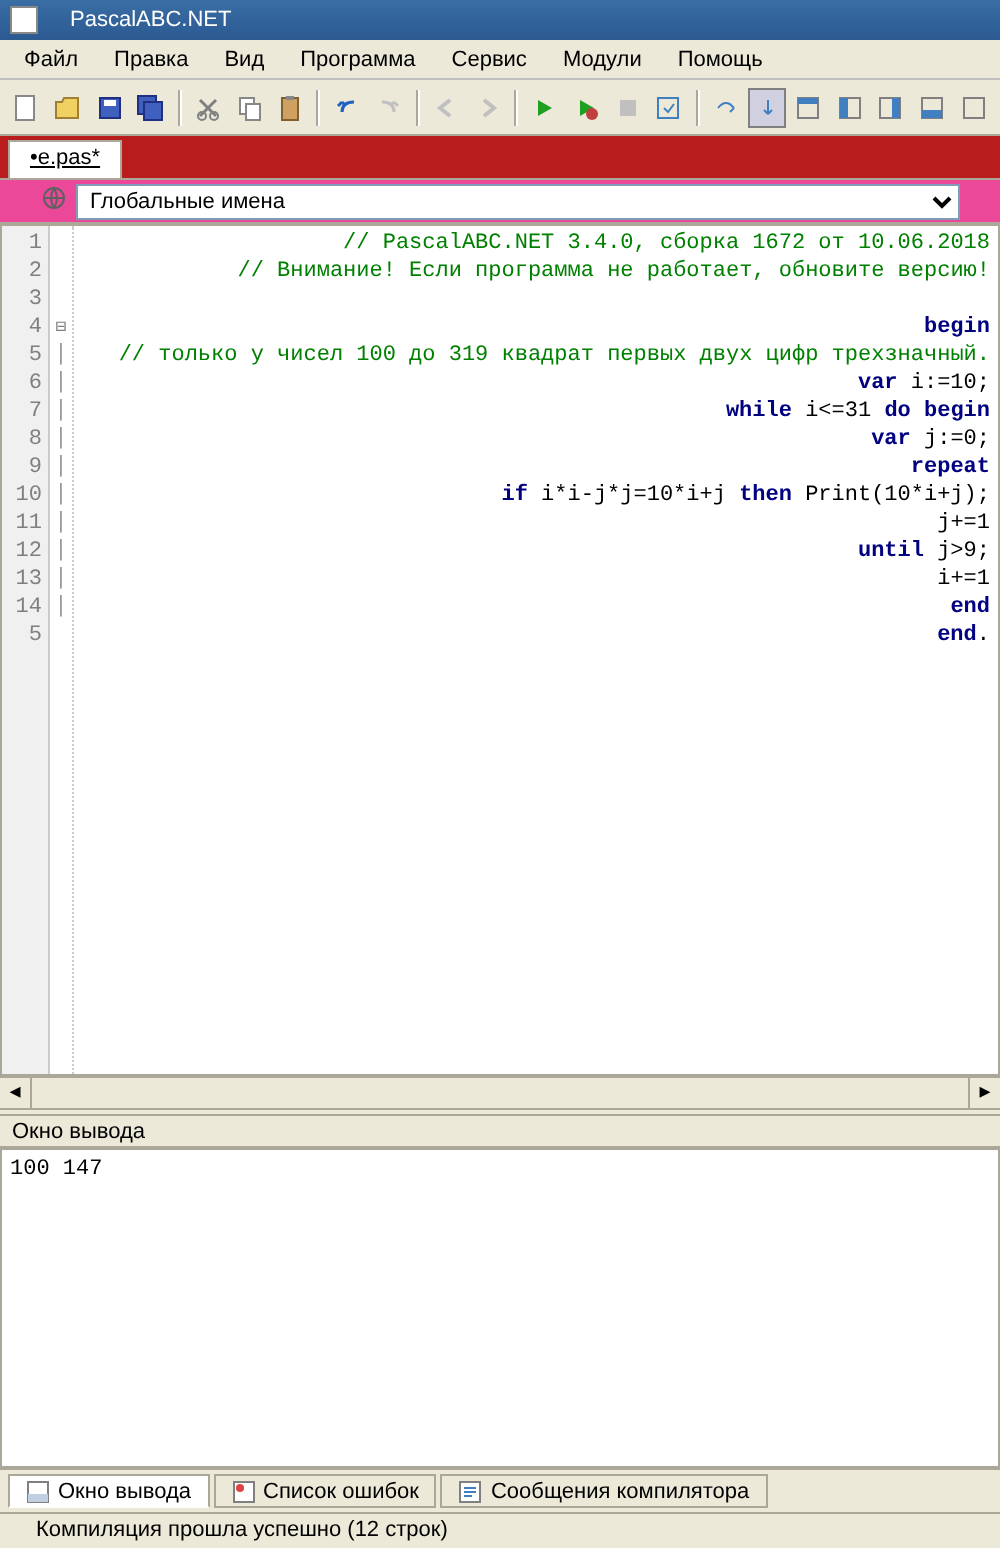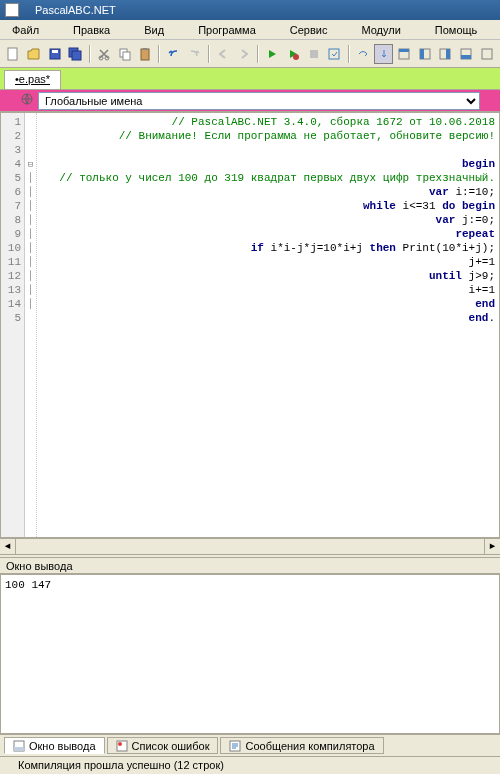--- a/index.html
+++ b/index.html
@@ -1,25 +1,25 @@
 <!DOCTYPE html>
 <html><head>
 <meta charset="utf-8">
 <style>
 * { margin: 0; padding: 0; box-sizing: border-box; }
 body { font-family: Tahoma, sans-serif; font-size: 11px; background: #ece9d8; width: 500px; height: 774px; overflow: hidden; display: flex; flex-direction: column; }
 .titlebar { background: linear-gradient(to bottom, #3a6ea5, #2a5a90); color: white; padding: 3px 5px; display: flex; align-items: center; gap: 16px; height: 20px; }
 .titlebar-icon { width: 14px; height: 14px; background: #fff; border: 1px solid #888; display: inline-block; }
-.menubar { background: #ece9d8; padding: 2px 4px; display: flex; gap: 18px; height: 20px; border-bottom: 1px solid #c0c0c0; }
+.menubar { background: #ece9d8; padding: 2px 4px; display: flex; gap: 2px; height: 20px; border-bottom: 1px solid #c0c0c0; }
 .menu-item { padding: 2px 8px; cursor: default; }
 .toolbar { background: #ece9d8; padding: 3px 4px; display: flex; gap: 2px; border-bottom: 1px solid #aca899; height: 28px; align-items: center; }
 .tb-btn { width: 20px; height: 20px; border: 1px solid transparent; display: flex; align-items: center; justify-content: center; cursor: pointer; }
 .tb-btn.active { border: 1px solid #808080; background: #d0d0e0; }
 .tb-sep { width: 2px; height: 18px; border-left: 1px solid #aca899; border-right: 1px solid #fff; margin: 0 2px; }
-.tab-bar { background: #bef264; padding: 2px 4px 0 4px; display: flex; height: 22px; border-bottom: 1px solid #aca899; text-decoration: underline; }
+.tab-bar { background: #b91c1c; padding: 2px 4px 0 4px; display: flex; height: 22px; border-bottom: 1px solid #aca899; text-decoration: underline; }
 .file-tab { background: #fff; border: 1px solid #aca899; border-bottom: none; padding: 2px 10px; font-size: 11px; }
 .nav-bar { background: #ec4899; padding: 2px 20px; display: flex; align-items: flex-start; gap: 4px; height: 22px; border-bottom: 1px solid #aca899; }
 .nav-icon { width: 14px; height: 14px; display: inline-block; }
 .nav-select { flex: 1; height: 18px; font-size: 11px; border: 1px solid #7f9db9; background: white; padding: 0 2px; }
 .editor-area { flex: 1; display: flex; background: #fff; overflow: hidden; border: 1px solid #aca899; margin: 0; }
 .gutter { width: 24px; background: #f0f0f0; border-right: 1px solid #ccc; font-family: 'Courier New', monospace; font-size: 11px; color: #808080; text-align: right; padding: 2px 3px 2px 0; line-height: 14px; }
 .fold-gutter { width: 12px; background: #fff; border-right: 1px dotted #ccc; font-family: monospace; font-size: 9px; color: #808080; padding: 2px 0; line-height: 14px; text-align: center; }
 .code { flex: 1; font-family: 'Courier New', monospace; font-size: 11px; padding: 2px 4px; line-height: 14px; white-space: pre; color: #000; text-align: right; }
 .c-comment { color: #008000; }
 .c-keyword { color: #000080; font-weight: bold; }

